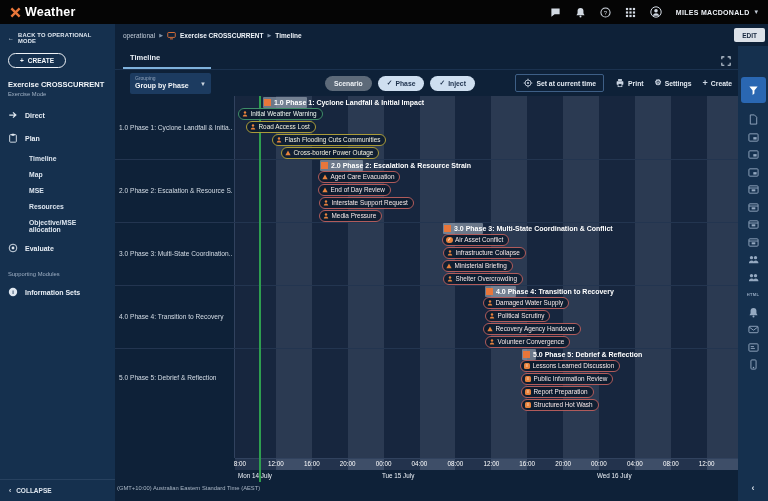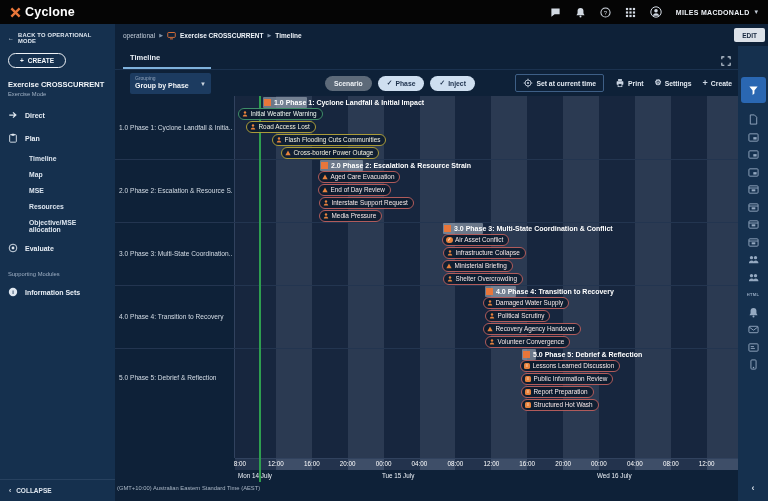--- a/index.html
+++ b/index.html
@@ -96,21 +96,21 @@
   .pic-badge{width:6px;height:6px;border-radius:1.5px;background:#e8823c;color:#fff;font-size:4px;display:flex;align-items:center;justify-content:center;line-height:1;}
 </style>
 </head>
 <body>
 
 <div class="topbar">
   <div class="logo">
     <svg width="11" height="11" viewBox="0 0 12 12">
         <path d="M1.5 1.5L10.5 10.5M10.5 1.5L1.5 10.5" stroke="#e8763a" stroke-width="2.6"></path>
       </svg>
-    <span>Cyclone</span>
+    <span>Weather</span>
   </div>
   <div class="topbar-right">
     <span id="topIcons" style="display:flex;gap:14px;align-items:center;">
         <span class="tb-ic">
           <svg width="11" height="11" viewBox="0 0 12 12">
             <path d="M1.5 1.5h9v6.5H5L1.5 10.5z" fill="currentColor"></path>
           </svg>
         </span>
         <span class="tb-ic">
           <svg width="11" height="11" viewBox="0 0 12 12">

